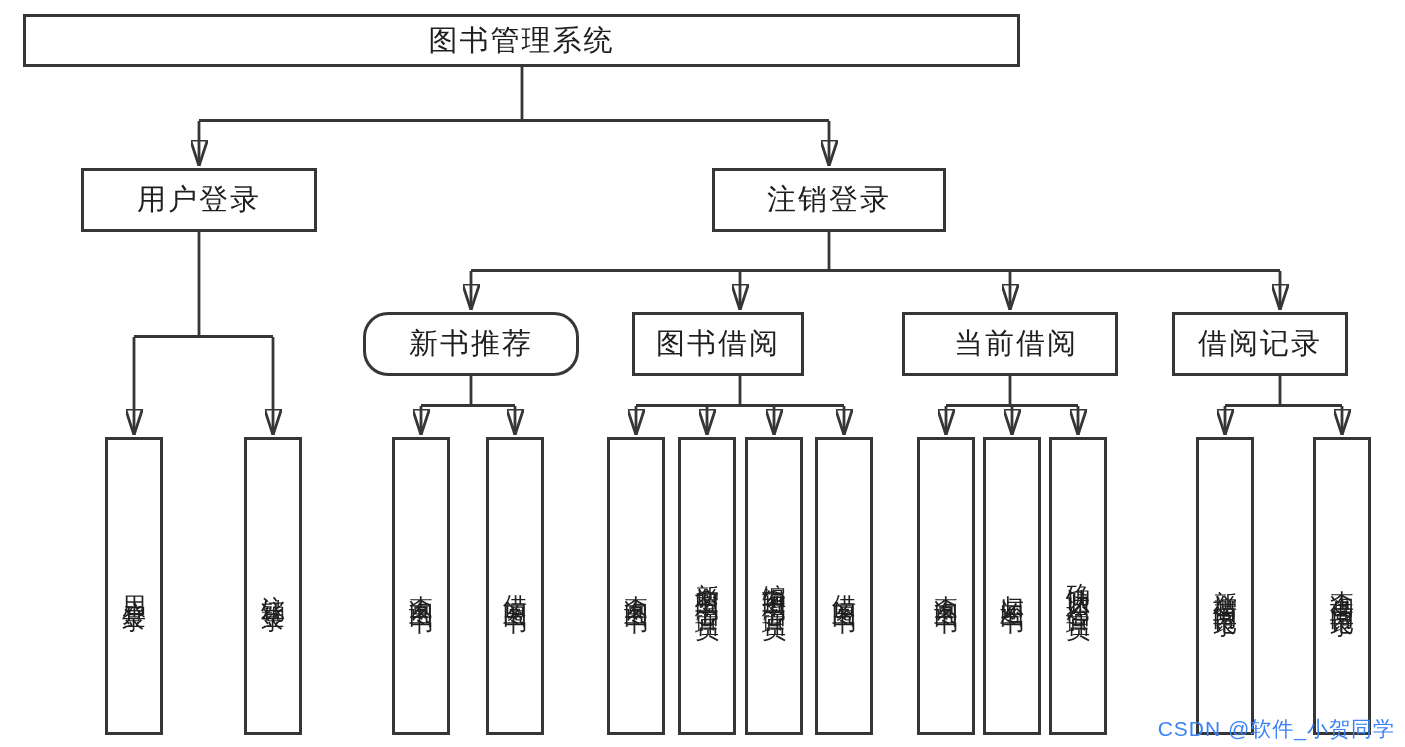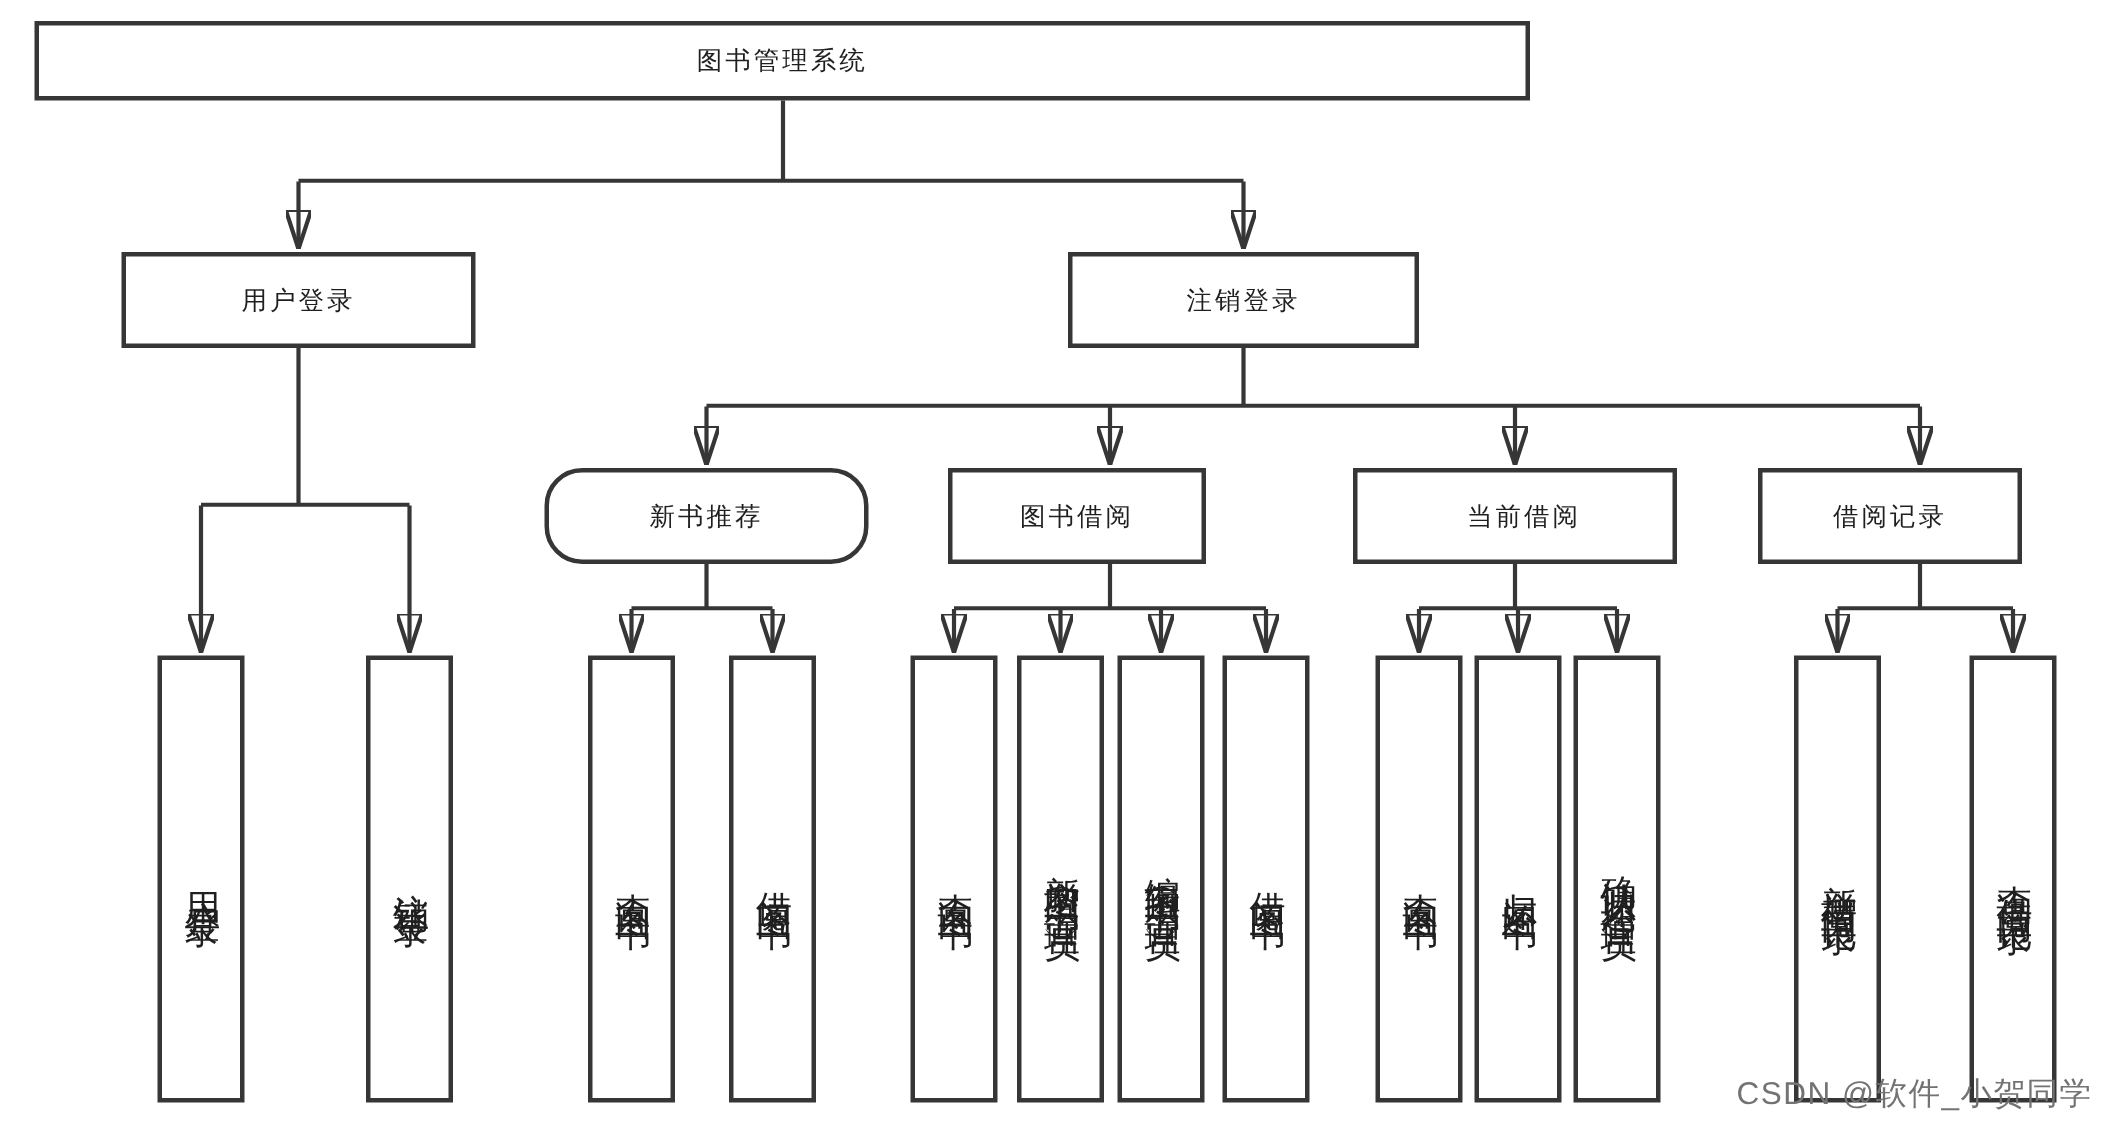--- a/index.html
+++ b/index.html
@@ -24,33 +24,33 @@
   .node {
     position: absolute;
     box-sizing: border-box;
     background: #ffffff;
     border: 3px solid #363636;
     display: flex;
     align-items: center;
     justify-content: center;
     color: #1f1f1f;
   }
-  .hbox { font-size: 17px; letter-spacing: 2px; }
+  .hbox { font-size: 29px; letter-spacing: 2px; }
   .vbox { font-size: 24px; }
   .vbox .vtext {
     writing-mode: vertical-rl;
     letter-spacing: 5px;
     line-height: 1;
   }
   .watermark {
     position: absolute;
     right: 10px;
     top: 715px;
     font-size: 21px;
-    color: #737373;
+    color: #3b82f6;
     letter-spacing: 1px;
     white-space: nowrap;
   }
 </style>
 </head>
 <body>
 
 <div class="canvas">
 
   <svg class="wires" viewBox="0 0 1405 747">

